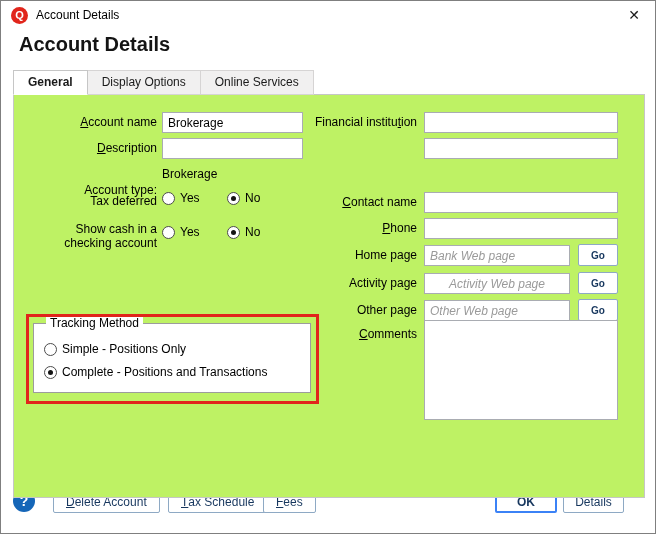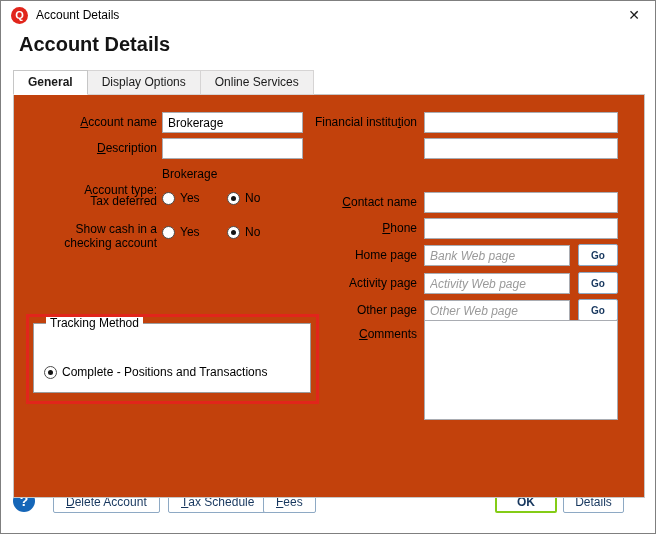--- a/index.html
+++ b/index.html
@@ -17,37 +17,37 @@
   .app-icon{width:17px;height:17px;border-radius:50%;background:#e1251b;color:#fff;font-weight:bold;font-size:11px;display:flex;align-items:center;justify-content:center;flex:0 0 auto;}
   .titlebar-title{font-size:12px;color:#000;}
   .close-btn{margin-left:auto;width:22px;height:22px;display:flex;align-items:center;justify-content:center;font-size:14px;color:#1a1a1a;cursor:pointer;}
   
   .heading{position:absolute;top:32px;left:18px;font-size:20px;font-weight:bold;color:#141414;}
   
   .tabs{position:absolute;top:69px;left:12px;display:flex;z-index:3;}
   .tab{height:25px;box-sizing:border-box;line-height:23px;padding:0 14px;font-size:12px;color:#1a1a1a;background:#f1f0f0;border:1px solid #d6d4d4;margin-right:-1px;cursor:pointer;}
   .tab.active{background:#ffffff;border:1px solid #c6c6c6;border-bottom:1px solid #ffffff;font-weight:bold;z-index:4;}
   
-  .panel{position:absolute;top:93px;left:12px;width:632px;height:404px;box-sizing:border-box;border:1px solid #c6c6c6;background:#c2410c;z-index:1;}
+  .panel{position:absolute;top:93px;left:12px;width:632px;height:404px;box-sizing:border-box;border:1px solid #c6c6c6;background:#bef264;z-index:1;}
   .lbl{position:absolute;font-size:12px;color:#000;text-align:right;line-height:14px;}
   .static{position:absolute;font-size:12px;color:#000;}
   .inp{position:absolute;height:21px;box-sizing:border-box;border:1px solid #a9acb2;background:#fff;font-size:12px;padding:1px 5px;font-family:inherit;color:#000;outline:none;}
   .inp::placeholder{color:#9a9a9a;font-style:italic;}
   textarea.inp{resize:none;padding:3px 5px;}
   .radio-opt{position:absolute;display:flex;align-items:center;gap:5px;font-size:12px;color:#000;cursor:pointer;}
   .radio{width:13px;height:13px;box-sizing:border-box;border:1px solid #4c4c4c;border-radius:50%;background:#fff;position:relative;flex:0 0 auto;}
   .radio.sel::after{content:"";position:absolute;left:3px;top:3px;width:5px;height:5px;border-radius:50%;background:#141414;}
   .go-btn{position:absolute;width:40px;height:22px;box-sizing:border-box;background:#fff;border:1px solid #8ea9c4;border-radius:2px;color:#17375e;font-size:10px;font-weight:bold;display:flex;align-items:center;justify-content:center;cursor:pointer;}
   .groupbox{position:absolute;left:19px;top:228px;width:278px;height:70px;box-sizing:border-box;border:1px solid #9c9c9c;background:#fff;}
   .groupbox-title{position:absolute;top:-8px;left:12px;background:#fff;padding:0 4px;font-size:12px;color:#000;}
   .annotation{position:absolute;left:12px;top:219px;width:293px;height:90px;box-sizing:border-box;border:3px solid #e1251b;pointer-events:none;z-index:5;}
   
   .help-btn{position:absolute;left:12px;top:489px;width:22px;height:22px;border-radius:50%;background:#1566b8;color:#fff;font-size:14px;font-weight:bold;display:flex;align-items:center;justify-content:center;cursor:pointer;}
   .btn{position:absolute;top:489px;height:23px;box-sizing:border-box;background:#fff;border:1px solid #8ea9c4;border-radius:2px;color:#17375e;font-size:12px;display:flex;align-items:center;justify-content:center;padding:0 12px;cursor:pointer;white-space:nowrap;}
-  .btn.default{border:2px solid #84cc16;font-weight:bold;}
+  .btn.default{border:2px solid #3b82f6;font-weight:bold;}
   u{text-decoration:underline;}
 </style>
 </head>
 <body>
 
 <div class="dialog">
 
   <div class="titlebar">
     <span class="app-icon">Q</span>
     <span class="titlebar-title">Account Details</span>
@@ -88,20 +88,24 @@
       <span class="radio"></span>
       <span>Yes</span>
     </span>
     <span class="radio-opt" style="top:130px;left:213px;">
       <span class="radio sel"></span>
       <span>No</span>
     </span>
 
     <div class="groupbox">
       <span class="groupbox-title">Tracking Method</span>
+      <span class="radio-opt" style="top:18px;left:10px;">
+        <span class="radio"></span>
+        <span>Simple - Positions Only</span>
+      </span>
       <span class="radio-opt" style="top:41px;left:10px;">
         <span class="radio sel"></span>
         <span>Complete - Positions and Transactions</span>
       </span>
     </div>
     <div class="annotation"></div>
 
     <span class="lbl" style="top:20px;left:260px;width:143px;">Financial institu<u>t</u>ion</span>
     <input class="inp" style="top: 17px; left: 410px; width: 194px;" type="text" value="">
 
@@ -111,21 +115,21 @@
     <input class="inp" style="top: 97px; left: 410px; width: 194px;" type="text" value="">
 
     <span class="lbl" style="top:126px;left:260px;width:143px;"><u>P</u>hone</span>
     <input class="inp" style="top: 123px; left: 410px; width: 194px;" type="text" value="">
 
     <span class="lbl" style="top:153px;left:260px;width:143px;">Home page</span>
     <input class="inp" style="top: 150px; left: 410px; width: 146px;" type="text" placeholder="Bank Web page">
     <span class="go-btn" style="top:149px;left:564px;">Go</span>
 
     <span class="lbl" style="top:181px;left:260px;width:143px;">Activity page</span>
-    <input class="inp" style="top: 178px; left: 410px; width: 146px;" type="text" placeholder="Activity Web page">
+    <input class="inp" style="top: 178px; left: 410px; width: 146px; text-align: center;" type="text" placeholder="Activity Web page">
     <span class="go-btn" style="top:177px;left:564px;">Go</span>
 
     <span class="lbl" style="top:208px;left:260px;width:143px;">Other page</span>
     <input class="inp" style="top: 205px; left: 410px; width: 146px;" type="text" placeholder="Other Web page">
     <span class="go-btn" style="top:204px;left:564px;">Go</span>
 
     <span class="lbl" style="top:232px;left:280px;width:123px;"><u>C</u>omments</span>
     <textarea class="inp" style="top: 225px; left: 410px; width: 194px; height: 100px;"></textarea>
 
   </div>

